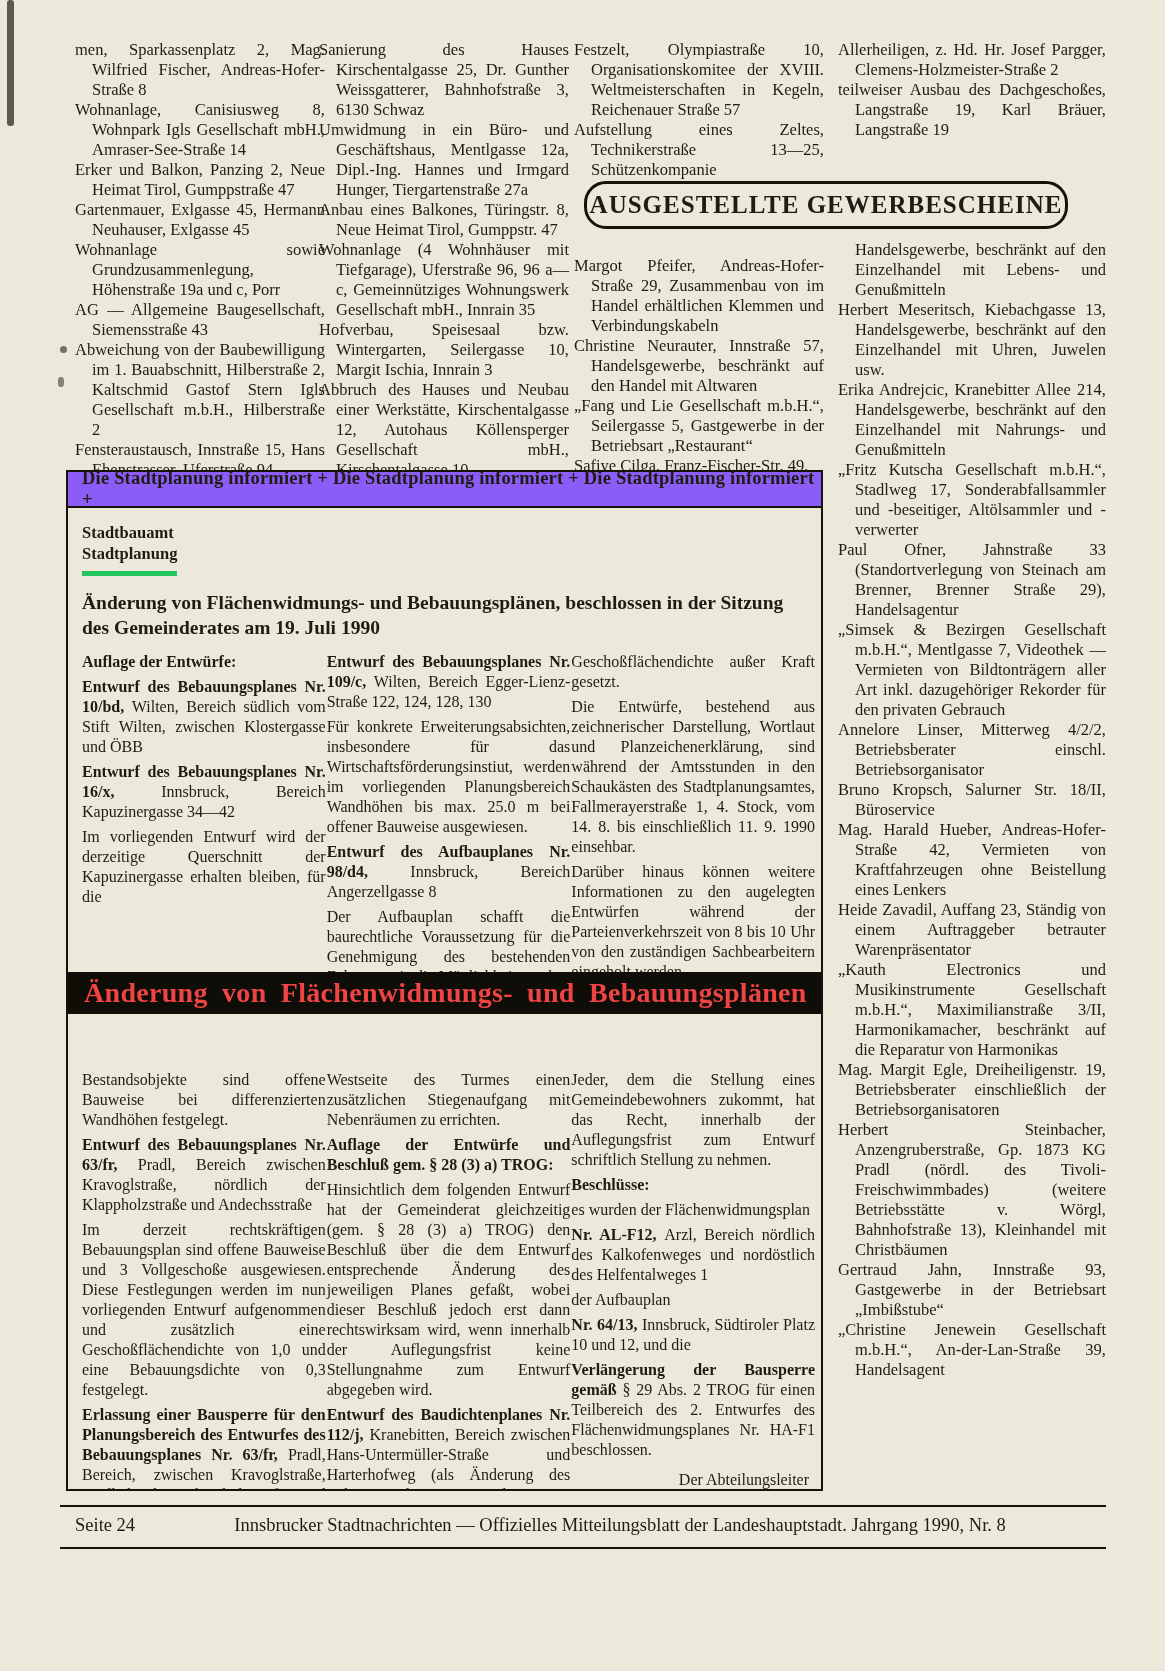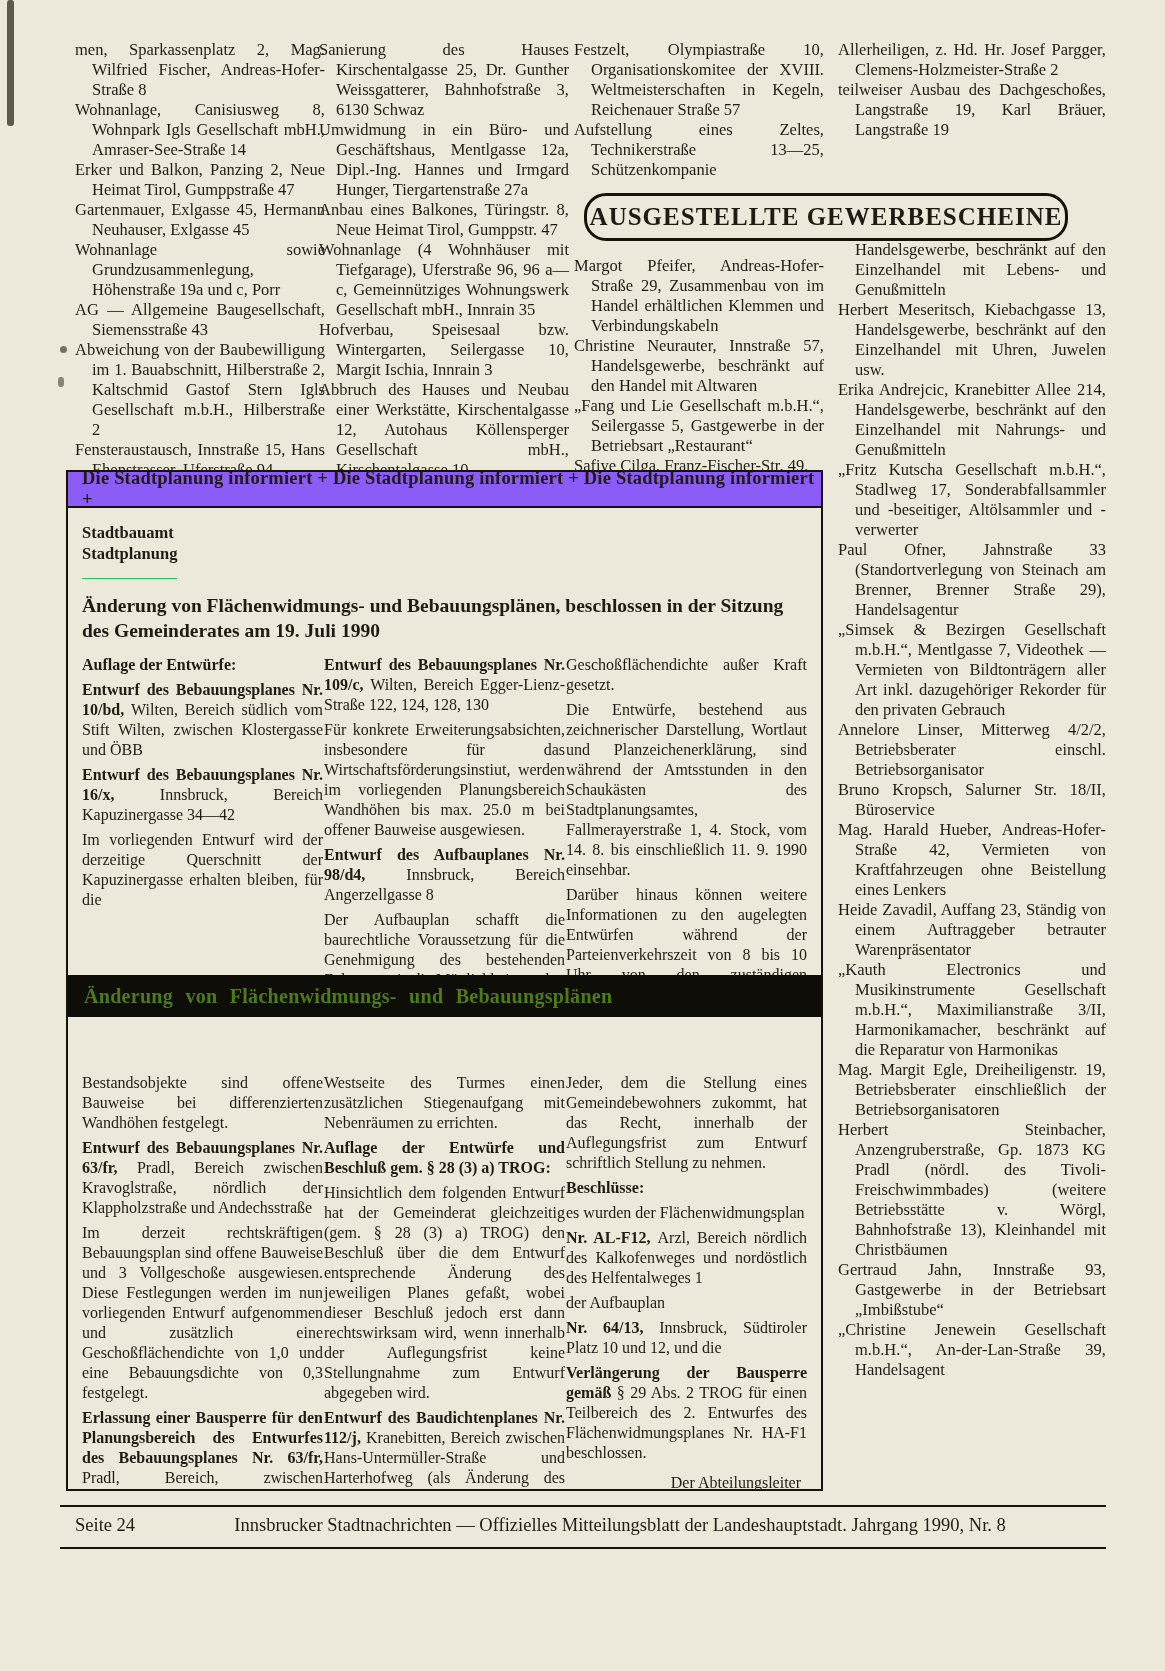--- a/index.html
+++ b/index.html
@@ -9,35 +9,35 @@
   .newscol{font-size:16.5px;line-height:20px;text-align:justify;}
   .para{margin:0;}
   .hang{padding-left:17px;text-indent:-17px;}
   .cont{padding-left:17px;}
   .b{font-weight:bold;}
   .right{text-align:right;padding-right:6px;}
   .gap-top{margin-top:9px;}
 
   
   .gewerbe-box{left:584px;top:181px;width:478px;height:42px;border:3px solid #17130b;border-radius:22px;
-    display:flex;align-items:center;justify-content:center;font-weight:bold;font-size:25px;letter-spacing:1px;margin-top:12px;}
+    display:flex;align-items:center;justify-content:center;font-weight:bold;font-size:25px;letter-spacing:1px;}
 
   
   .sp-box{left:66px;top:470px;width:757px;height:1021px;border:2.5px solid #17130b;box-sizing:border-box;overflow:hidden;}
   .sp-banner{height:34px;background:#8b5cf6;border-bottom:2.5px solid #17130b;display:flex;align-items:center;
     padding-left:14px;font-weight:bold;font-size:18.5px;letter-spacing:0.2px;}
   .sp-dept{margin:14px 0 0 14px;font-weight:bold;font-size:16.5px;line-height:21px;}
-  .sp-dept .underlined{display:inline-block;border-bottom:1px solid #22c55e;padding-bottom:14px;}
+  .sp-dept .underlined{display:inline-block;border-bottom:5px solid #22c55e;padding-bottom:7px;}
   .sp-heading{margin:14px 16px 0 14px;font-weight:bold;font-size:19.5px;line-height:25px;text-align:left;}
-  .cols3{display:flex;gap:1px;padding:12px 14px 0 14px;box-sizing:border-box;}
+  .cols3{display:flex;gap:1px;padding:12px 6px 0 14px;box-sizing:border-box;}
   .cols3 .col{flex:1;font-size:16px;line-height:20px;text-align:justify;}
   .cols3 .col .para{margin:0 0 5px;}
   .sp-mid{height:332px;overflow:hidden;}
-  .black-banner{height:42px;background:#0f0d08;color:#4d7c0f;display:flex;align-items:center;
-    padding:0 16px;font-weight:bold;font-size:20px;letter-spacing:0.3px;word-spacing:7px;white-space:nowrap;overflow:hidden;}
+  .black-banner{height:42px;background:#0f0d08;color:#ef4444;display:flex;align-items:center;
+    padding:0 16px;font-weight:bold;font-size:28px;letter-spacing:0.3px;word-spacing:7px;white-space:nowrap;overflow:hidden;}
   .sp-lower{height:520px;overflow:hidden;margin-top:44px;}
   .signature{margin-top:10px;}
 
   
   .footer-rule{background:#17130b;}
   .footer-row{left:75px;top:1513px;width:1030px;display:flex;font-size:18.5px;line-height:24px;}
   .footer-row .main{flex:1;text-align:center;}
 
   
   .streak{left:7px;top:0;width:7px;height:126px;background:#444035;opacity:.85;border-radius:3px;}

